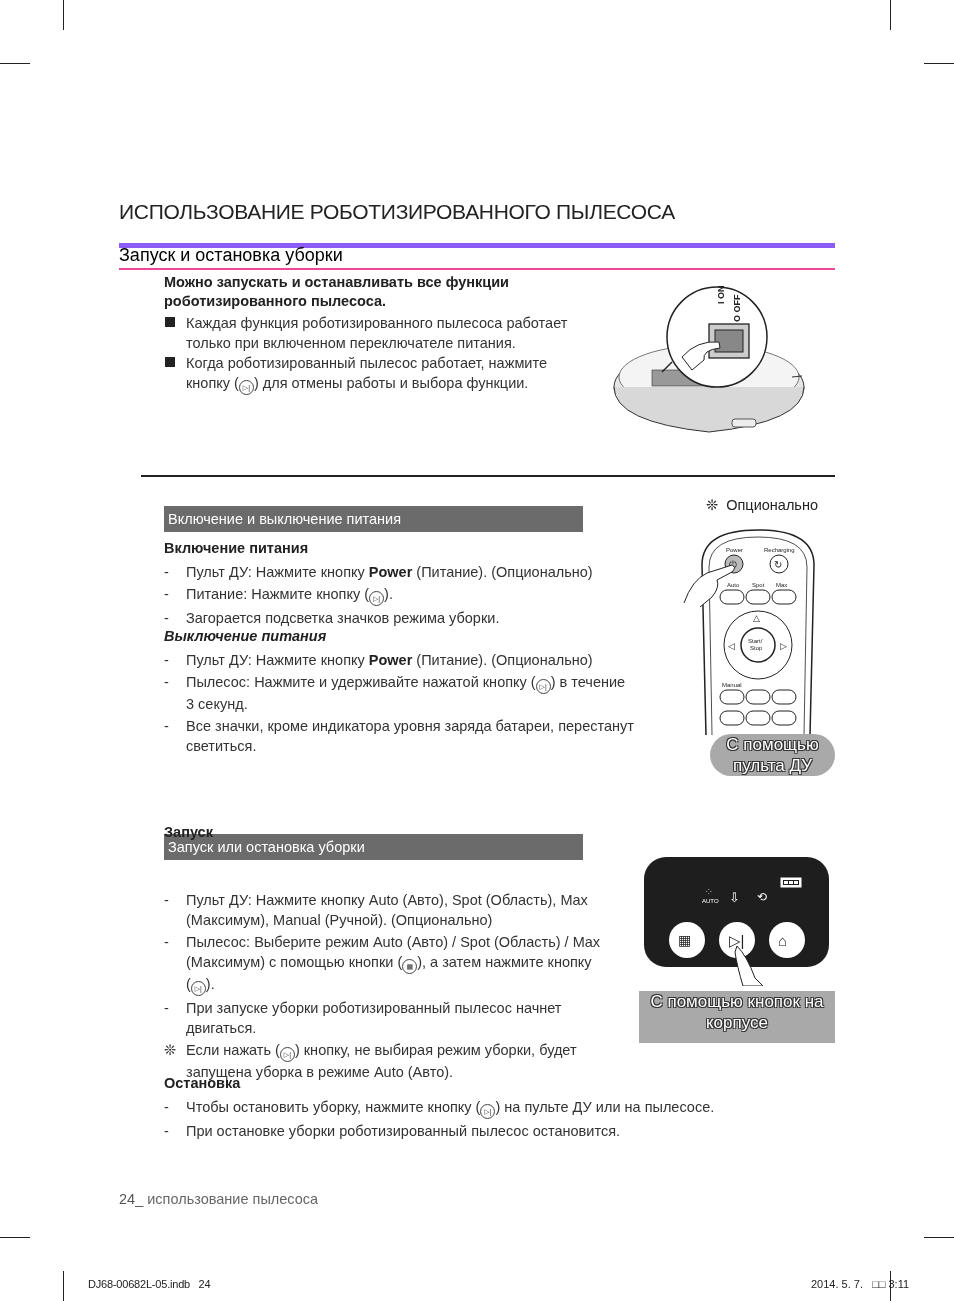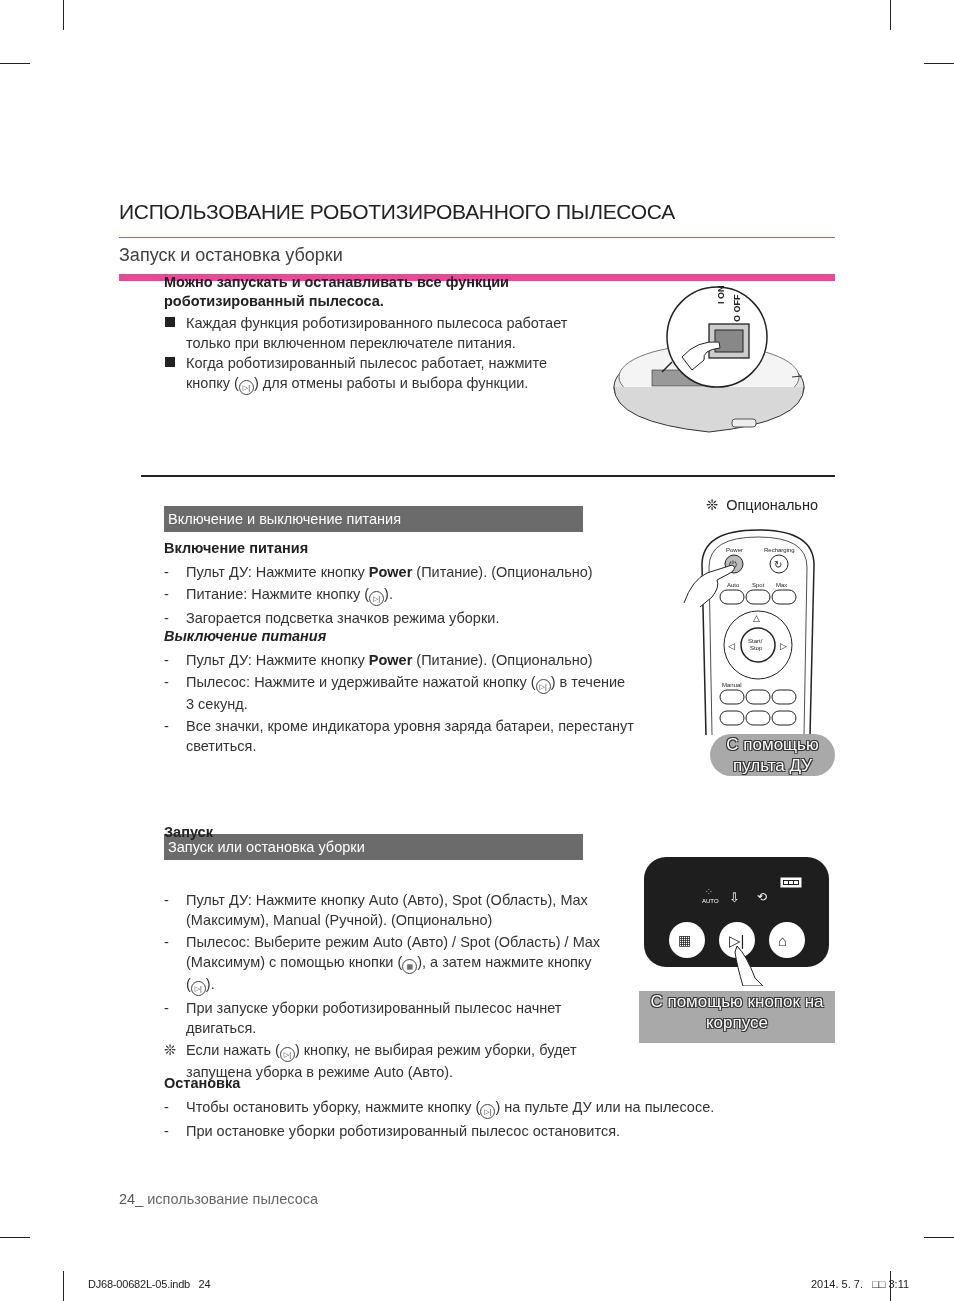--- a/index.html
+++ b/index.html
@@ -3,23 +3,23 @@
 <meta charset="utf-8">
 <style>
   html, body { margin:0; padding:0; background:#fff; }
   body { width:954px; height:1301px; position:relative; overflow:hidden;
          font-family:"Liberation Sans", sans-serif; color:#333; }
   .abs { position:absolute; }
   .crop-v { position:absolute; width:1px; background:#222; }
   .crop-h { position:absolute; height:1px; background:#222; }
 
   .h1 { left:119px; top:200px; width:716px; font-size:21px; color:#222;
-        letter-spacing:-0.3px; padding-bottom:13px; border-bottom:1px solid #8b5cf6; }
-  .h2 { left:119px; top:245px; width:716px; font-size:18px; color:#404040;
-        padding-bottom:8px; border-bottom:7px solid #ec4899; }
+        letter-spacing:-0.3px; padding-bottom:19px; border-bottom:5px solid #8b5cf6; }
+  .h2 { left:119px; top:245px; width:716px; font-size:18px; color:#000000;
+        padding-bottom:2px; border-bottom:2px solid #ec4899; }
 
   .intro-bold { left:164px; top:273px; width:450px; font-size:14.5px; font-weight:bold;
                 color:#222; line-height:19px; }
   .bullet-list { left:164px; top:313px; width:450px; font-size:14.5px; line-height:20px; color:#333; }
   .bullet-item { position:relative; padding-left:22px; margin-bottom:0; }
   .bullet-sq { position:absolute; left:1px; top:4px; width:10px; height:10px; background:#222; }
 
   .sep { left:141px; top:475px; width:694px; height:2px; background:#222; }
 
   .bar { left:164px; width:419px; height:26px; background:#6b6b6b; color:#fff; font-size:14.5px;
@@ -52,21 +52,21 @@
 <div class="crop-h" style="left:0;top:1237px;width:30px;"></div>
 <div class="crop-h" style="left:924px;top:1237px;width:30px;"></div>
 <div class="crop-v" style="left:63px;top:1271px;height:30px;"></div>
 <div class="crop-v" style="left:890px;top:1271px;height:30px;"></div>
 
 <div class="abs h1">ИСПОЛЬЗОВАНИЕ РОБОТИЗИРОВАННОГО ПЫЛЕСОСА</div>
 <div class="abs h2">Запуск и остановка уборки</div>
 
 <div class="abs intro-bold">
   <div>Можно запускать и останавливать все функции</div>
-  <div>роботизированный пылесоса.</div>
+  <div>роботизированного пылесоса.</div>
 </div>
 <div class="abs bullet-list">
   <div class="bullet-item">
     <span class="bullet-sq"></span>
     <div>Каждая функция роботизированного пылесоса работает</div>
     <div>только при включенном переключателе питания.</div>
   </div>
   <div class="bullet-item">
     <span class="bullet-sq"></span>
     <div>Когда роботизированный пылесос работает, нажмите</div>

